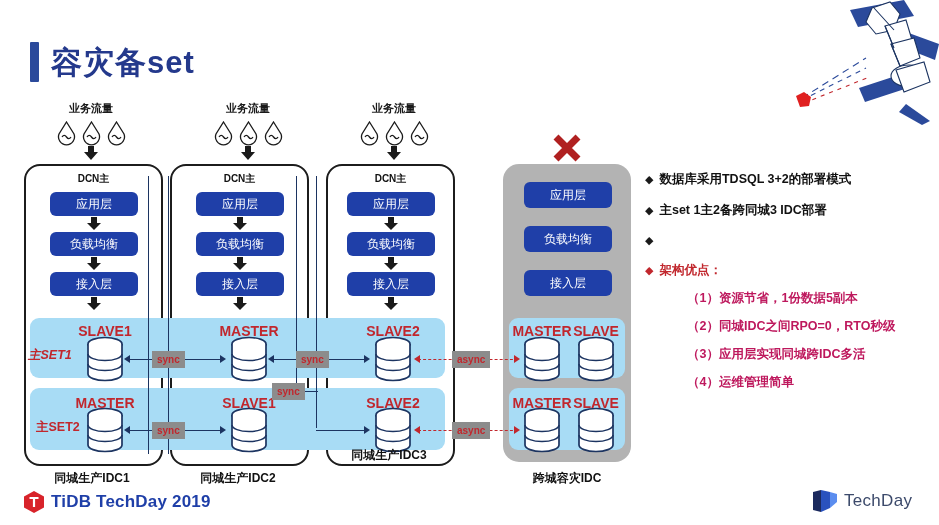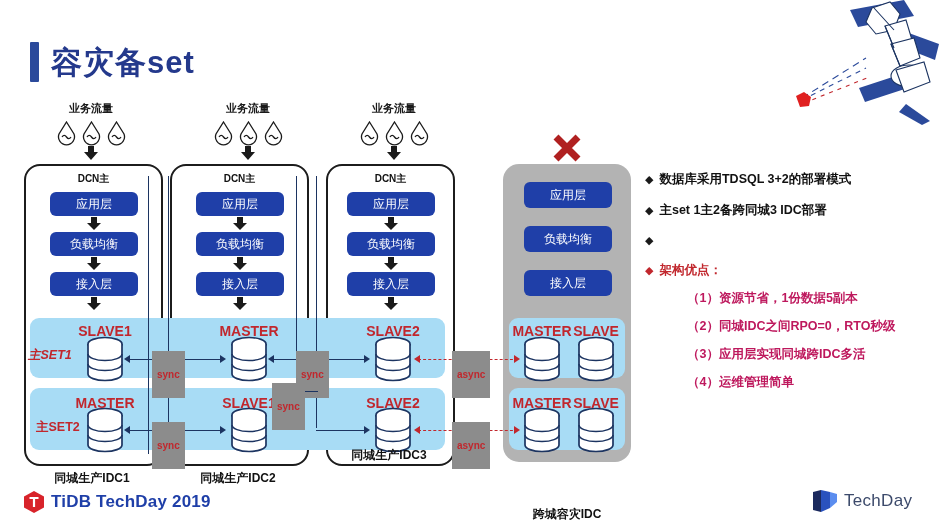--- a/index.html
+++ b/index.html
@@ -44,21 +44,21 @@
   
   .hline{position:absolute;height:0;border-top:1.6px solid #1c3461;}
   .vline{position:absolute;width:0;border-left:1.6px solid #1c3461;}
   .dashline{position:absolute;height:0;border-top:1.6px dashed #c1272d;}
   .arw{position:absolute;width:0;height:0;}
   .arw.r{border-top:4px solid transparent;border-bottom:4px solid transparent;border-left:6px solid #1c3461;}
   .arw.l{border-top:4px solid transparent;border-bottom:4px solid transparent;border-right:6px solid #1c3461;}
   .arw.rd{border-top:4px solid transparent;border-bottom:4px solid transparent;border-left:6px solid #c1272d;}
   .arw.ld{border-top:4px solid transparent;border-bottom:4px solid transparent;border-right:6px solid #c1272d;}
   .tag{position:absolute;background:#8c8c8c;color:#c1272d;font-size:10px;font-weight:bold;
-       padding:18px 5px;line-height:1.1;}
+       padding:3px 5px;line-height:1.1;}
 
   
   .xmark{position:absolute;width:30px;height:30px;}
 
   
   .foot{position:absolute;font-size:12px;font-weight:bold;color:#111;text-align:center;}
 
   
   .bullets{position:absolute;left:645px;top:172px;width:290px;}
   .bline{display:flex;align-items:flex-start;margin-bottom:15px;font-size:12.5px;
@@ -351,21 +351,21 @@
   <div class="dbname" style="left:561px;top:395px;">SLAVE</div>
   <svg class="db" style="left:576px;top:407px;" viewBox="0 0 40 46">
     <ellipse cx="20" cy="8" rx="17" ry="6.5" fill="#fff" stroke="#1c3461" stroke-width="1.7"></ellipse>
     <path d="M3 8 L3 38 a17 6.5 0 0 0 34 0 L37 8" fill="#fff" stroke="#1c3461" stroke-width="1.7"></path>
     <path d="M3 18 a17 6.5 0 0 0 34 0 M3 28 a17 6.5 0 0 0 34 0" fill="none" stroke="#1c3461" stroke-width="1.5"></path>
   </svg>
 
   <div class="foot" style="left:32px;top:470px;width:120px;">同城生产IDC1</div>
   <div class="foot" style="left:178px;top:470px;width:120px;">同城生产IDC2</div>
   <div class="foot" style="left:329px;top:447px;width:120px;">同城生产IDC3</div>
-  <div class="foot" style="left:507px;top:470px;width:120px;margin-top:36px;">跨城容灾IDC</div>
+  <div class="foot" style="left:507px;top:470px;width:120px;">跨城容灾IDC</div>
 
   <div class="bullets">
     <div class="bline">
       <span class="dia">◆</span>
       <span class="btxt">数据库采用TDSQL 3+2的部署模式</span>
     </div>
     <div class="bline">
       <span class="dia">◆</span>
       <span class="btxt">主set 1主2备跨同城3 IDC部署</span>
     </div>

